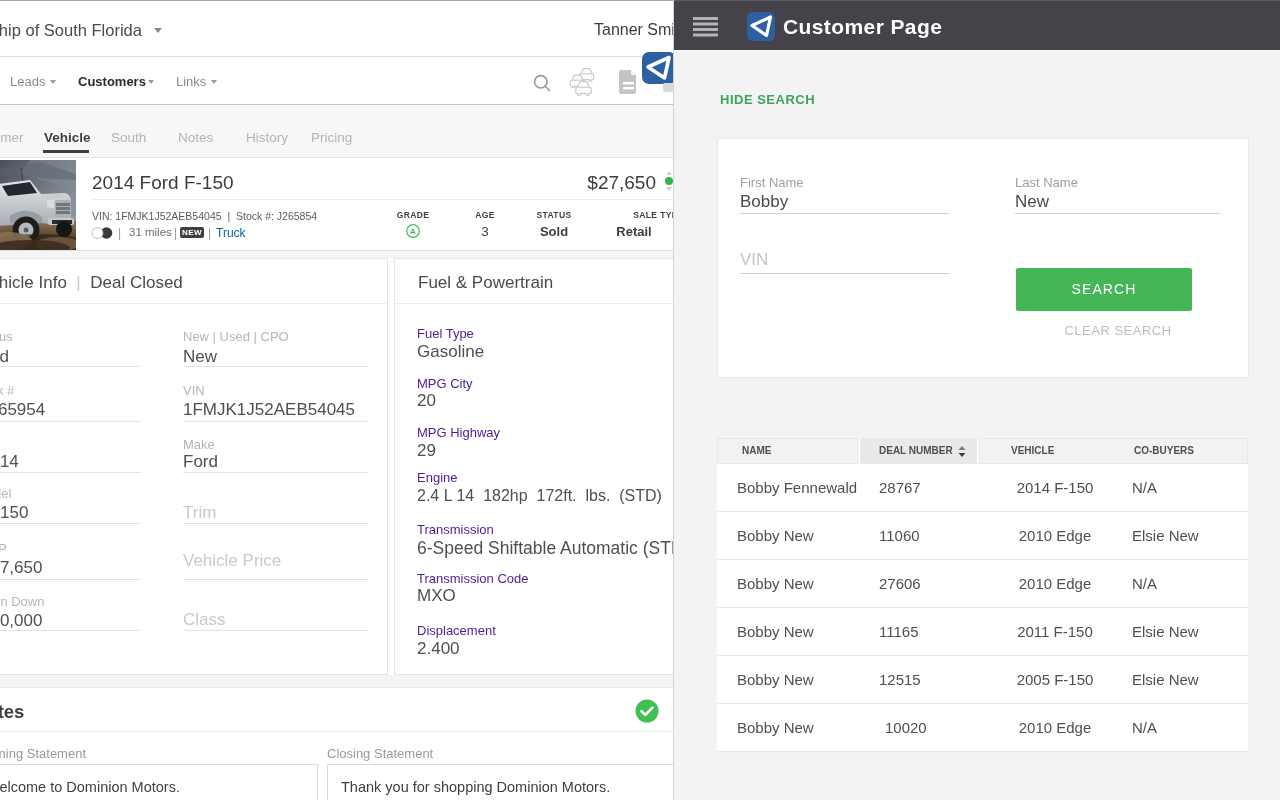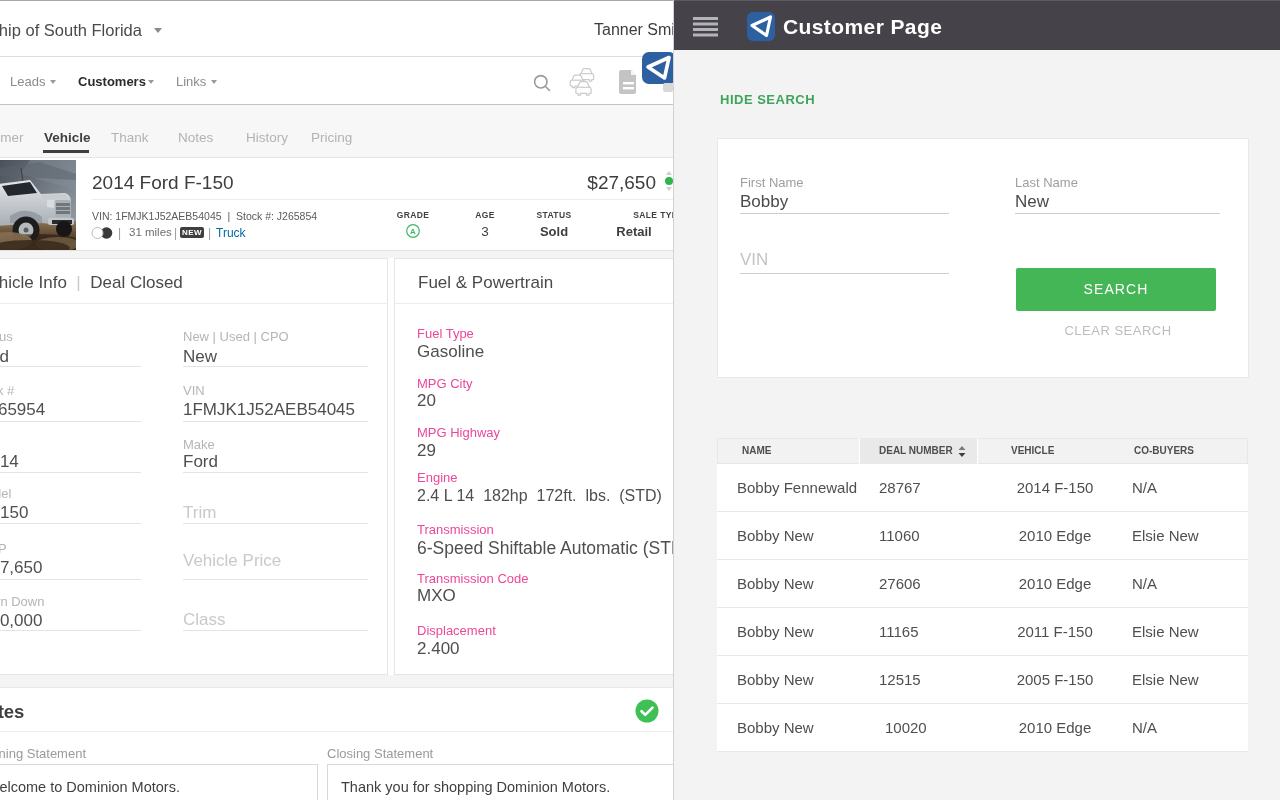--- a/index.html
+++ b/index.html
@@ -5,21 +5,21 @@
 html,body{margin:0;padding:0;}
 body{font-family:"Liberation Sans",sans-serif;}
 #root{position:relative;width:1280px;height:800px;overflow:hidden;background:#fff;}
 .a{position:absolute;line-height:1;white-space:nowrap;}
 
 #left{position:absolute;left:0;top:0;width:673px;height:800px;overflow:hidden;background:#fff;}
 .lb{font-size:13px;color:#b5b5b5;}
 .vl{font-size:17px;color:#4f4f4f;}
 .ph{font-size:17px;color:#c9c9c9;}
 .ul{height:1px;background:#e3e3e3;}
-.flb{font-size:13px;color:#ec4899;}
+.flb{font-size:13px;color:#4c1d95;}
 .tab{font-size:13.5px;color:#b3b3b3;}
 .sm-lab{font-size:8.5px;font-weight:bold;color:#3f3f3f;letter-spacing:0.4px;}
 
 #panel{position:absolute;left:673px;top:0;width:607px;height:800px;background:#f3f3f3;border-left:1px solid #d2d2d2;box-sizing:border-box;}
 #phead{position:absolute;left:0;top:0;width:607px;height:50px;background:#454349;border-top:1px solid #5c5b62;box-sizing:border-box;}
 .th{font-size:10px;font-weight:bold;color:#4e4e4e;}
 .td{font-size:15px;color:#4f4f4f;}
 </style>
 </head>
 <body>
@@ -69,21 +69,21 @@
         <rect x="0" y="0" width="34" height="32" rx="7" fill="#2d60a0"></rect>
         <path d="M6 15 L27 5.5 L22.5 26 Z" fill="none" stroke="#fff" stroke-width="3.6" stroke-linejoin="round"></path>
       </svg>
   <div class="a" style="left:663px;top:83px;width:10px;height:9px;background:#d8d8d8;border-radius:2px;"></div>
   <div class="a" style="left:0;top:104px;width:673px;height:1px;background:#c4c4c4;"></div>
 
   <div class="a" style="left:0;top:105px;width:673px;height:52px;background:#f7f7f7;"></div>
   <div class="a tab" style="left:-35px;top:131px;">Customer</div>
   <div class="a" style="left:44px;top:131px;font-size:13.5px;font-weight:bold;color:#3f3f3f;">Vehicle</div>
   <div class="a" style="left:43px;top:150px;width:46px;height:3px;background:#3f3f3f;"></div>
-  <div class="a tab" style="left:111px;top:131px;">Thank</div>
+  <div class="a tab" style="left:111px;top:131px;">South</div>
   <div class="a tab" style="left:178px;top:131px;">Notes</div>
   <div class="a tab" style="left:246px;top:131px;">History</div>
   <div class="a tab" style="left:311px;top:131px;">Pricing</div>
 
   <div class="a" style="left:0;top:157px;width:680px;height:94px;background:#fff;border-top:1px solid #e5e5e5;border-bottom:1px solid #e0e0e0;box-sizing:border-box;"></div>
   <svg class="a" style="left:0;top:160px;" width="76" height="90" viewBox="0 0 76 90">
     <defs>
       <linearGradient id="sky" x1="0" y1="0" x2="1" y2="0.9">
         <stop offset="0" stop-color="#4a505a"></stop>
             <stop offset="0.55" stop-color="#767e88"></stop>
@@ -248,21 +248,21 @@
 
   <div class="a" style="left:43px;top:138px;width:532px;height:240px;background:#fff;border:1px solid #e8e8e8;box-sizing:border-box;"></div>
   <div class="a" style="left:66px;top:176px;font-size:13px;color:#9e9e9e;">First Name</div>
   <div class="a" style="left:66px;top:193px;font-size:17px;color:#4a4a4a;">Bobby</div>
   <div class="a" style="left:66px;top:213px;width:209px;height:1px;background:#cfcfcf;"></div>
   <div class="a" style="left:341px;top:176px;font-size:13px;color:#9e9e9e;">Last Name</div>
   <div class="a" style="left:341px;top:193px;font-size:17px;color:#4a4a4a;">New</div>
   <div class="a" style="left:341px;top:213px;width:205px;height:1px;background:#cfcfcf;"></div>
   <div class="a" style="left:66px;top:251px;font-size:17px;color:#c4c4c4;">VIN</div>
   <div class="a" style="left:66px;top:273px;width:209px;height:1px;background:#cfcfcf;"></div>
-  <div class="a" style="left:342px;top:268px;width:200px;height:43px;background:#45b655;border-radius:2px;color:#fff;font-size:14px;letter-spacing:1.1px;text-align:center;line-height:43px;">SEARCH</div>
+  <div class="a" style="left:342px;top:268px;width:176px;height:43px;background:#45b655;border-radius:2px;color:#fff;font-size:14px;letter-spacing:1.1px;text-align:center;line-height:43px;">SEARCH</div>
   <div class="a" style="left:342px;top:324px;width:204px;text-align:center;font-size:13px;color:#bdbdbd;letter-spacing:0.5px;">CLEAR SEARCH</div>
 
   <div class="a" style="left:43px;top:438px;width:531px;height:26px;background:#f2f2f2;border:1px solid #e7e7e7;box-sizing:border-box;"></div>
   <div class="a" style="left:185px;top:438px;width:119px;height:26px;background:#e9e9e9;border-right:1px solid #fff;border-left:1px solid #fff;box-sizing:border-box;"></div>
   <div class="a th" style="left:68px;top:446px;">NAME</div>
   <div class="a th" style="left:205px;top:446px;">DEAL NUMBER</div>
   <svg class="a" style="left:284px;top:446px;" width="8" height="11" viewBox="0 0 8 11">
         <path d="M4 0 L7.5 4 H0.5 Z" fill="#7a7a7a"></path>
         <path d="M4 11 L7.5 7 H0.5 Z" fill="#3f3f3f"></path>
       </svg>

